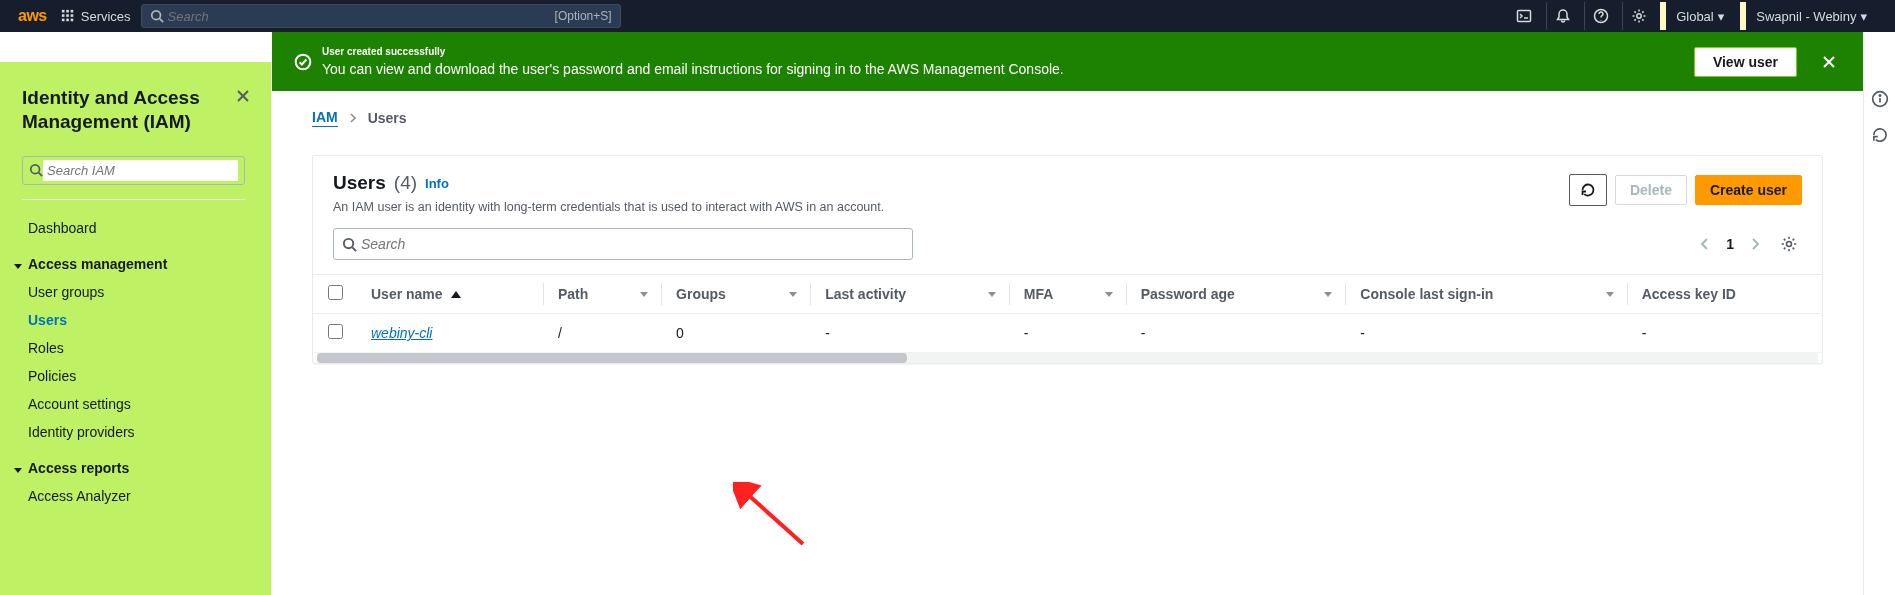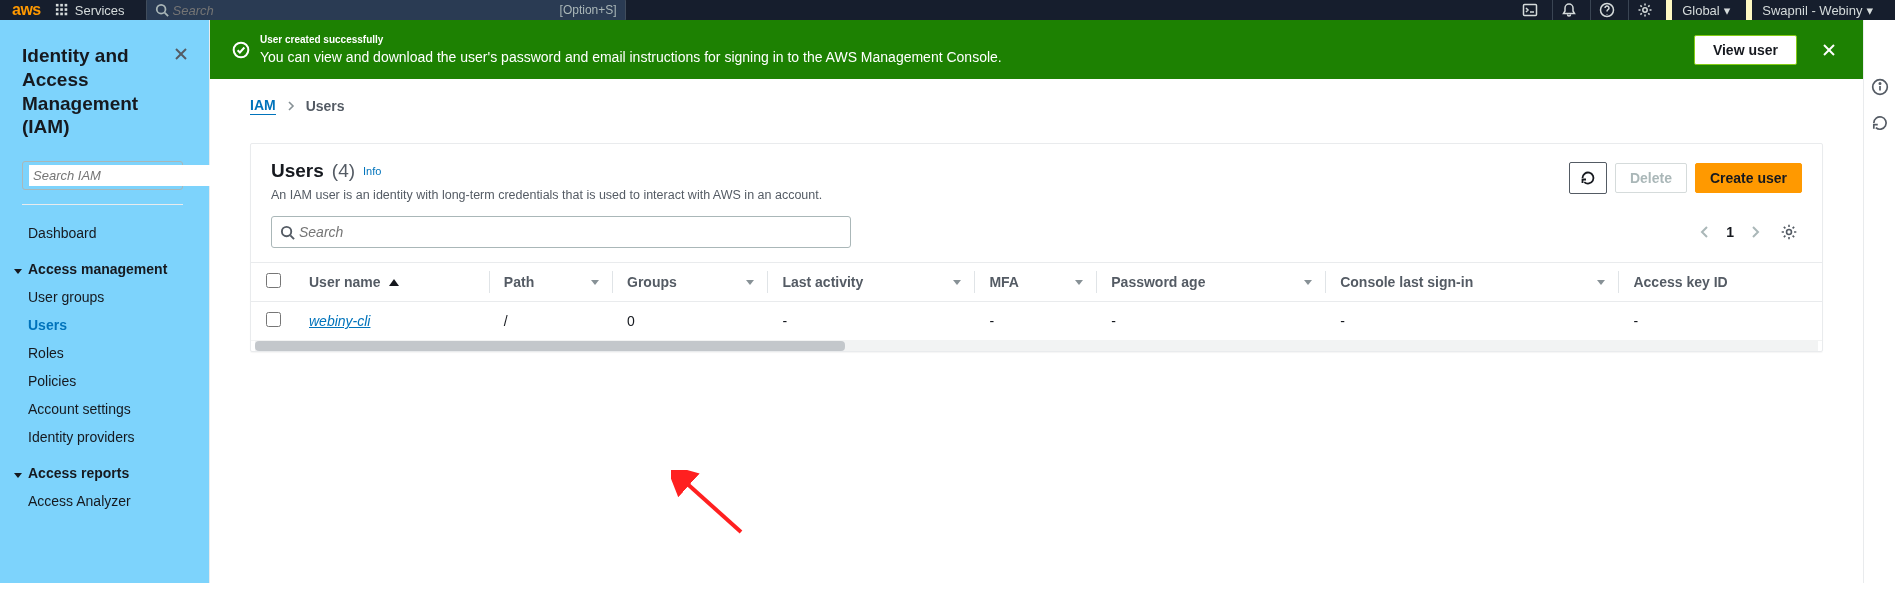--- a/index.html
+++ b/index.html
@@ -1,35 +1,35 @@
 <!DOCTYPE html>
 <html><head>
 <meta charset="utf-8">
 <style>
   * { box-sizing: border-box; margin: 0; padding: 0; }
   body { font-family: "Amazon Ember", "Helvetica Neue", Arial, sans-serif; font-size: 14px; color: #16191f; background: #fff; width: 1895px; }
 
   
-  .top-nav { height: 20px; background: #161e2d; color: #fff; display: flex; align-items: center; padding: 0 12px; }
+  .top-nav { height: 32px; background: #161e2d; color: #fff; display: flex; align-items: center; padding: 0 18px; }
   .top-nav .aws-logo { color: #ff9900; font-weight: bold; font-size: 16px; margin-right: 14px; letter-spacing: -0.5px; display: flex; align-items: center; }
-  .services { display: flex; align-items: center; color: #d5dbdb; font-size: 13px; margin-right: 21px; cursor: pointer; }
+  .services { display: flex; align-items: center; color: #d5dbdb; font-size: 13px; margin-right: 10px; cursor: pointer; }
   .services-icon { margin-right: 6px; }
   .top-search { display: flex; align-items: center; background: #2a3b53; border: 1px solid #414d5c; border-radius: 3px; padding: 2px 8px; width: 480px; height: 24px; color: #aab; }
   .top-search input { background: transparent; border: none; color: #d5dbdb; font-size: 13px; font-style: italic; outline: none; flex: 1; padding: 2px 4px; }
   .top-search .shortcut { color: #aab7b8; font-size: 12px; }
   .nav-right { margin-left: auto; display: flex; align-items: center; gap: 6px; }
   .nav-icon-btn { width: 32px; height: 28px; display: flex; align-items: center; justify-content: center; color: #d5dbdb; cursor: pointer; border-left: 1px solid #3a4553; }
   .nav-icon-btn:first-child { border-left: none; }
   .nav-text-btn { color: #d5dbdb; font-size: 13px; padding: 0 10px; cursor: pointer; display: flex; align-items: center; gap: 4px; border-left: 6px solid #fef9c3; height: 28px; }
 
   
   .layout { display: flex; height: 563px; }
 
   
-  .sidebar { width: 210px; border-right: 1px solid #e9ebed; padding: 20px 8px 20px 4px; position: relative; background: #7dd3fc; }
+  .sidebar { width: 272px; border-right: 1px solid #e9ebed; padding: 20px 8px 20px 4px; position: relative; background: #bef264; margin-top: 30px; }
   .sidebar-header { display: flex; align-items: flex-start; padding: 4px 12px 8px 18px; }
   .sidebar-title { font-size: 19px; font-weight: 700; line-height: 1.25; flex: 1; }
   .close-sidebar { cursor: pointer; color: #545b64; margin-top: 2px; }
   .sidebar-search { margin: 14px 18px 6px 18px; }
   .sidebar-search .input-wrap { display: flex; align-items: center; border: 1px solid #aab7b8; border-radius: 3px; padding: 3px 6px; }
   .sidebar-search input { border: none; outline: none; font-size: 13px; padding: 3px 4px; flex: 1; font-style: italic; }
   .sidebar-divider { border: none; border-top: 1px solid #e9ebed; margin: 14px 18px; }
   .nav-list { list-style: none; padding: 0 6px 0 6px; }
   .nav-list li { padding: 6px 0 6px 18px; font-size: 14px; cursor: pointer; }
   .nav-list li.section { font-weight: 700; padding-top: 14px; padding-left: 4px; display:flex; align-items:center; gap:6px;}
@@ -53,21 +53,21 @@
   .breadcrumb a { color: #0073bb; text-decoration: none; border-bottom: 1px solid #0073bb; padding-bottom: 1px; font-weight: 600;}
   .breadcrumb .sep { color: #879196; }
   .breadcrumb .current { color: #545b64; font-weight: 600;}
 
   
   .card { margin: 20px 40px 20px 40px; border: 1px solid #e9ebed; border-radius: 2px; box-shadow: 0 1px 1px rgba(0,0,0,0.04); position: relative; }
   .card-header { padding: 16px 20px 10px 20px; display: flex; align-items: flex-start; }
   .card-title-wrap { flex: 1; }
   .card-title { font-size: 19px; font-weight: 700; display:flex; align-items:center; gap:8px;}
   .card-title .count { color: #545b64; font-weight: 400; }
-  .card-title .info-link { color: #0073bb; font-size: 11px; font-weight: 400; cursor:pointer;}
+  .card-title .info-link { color: #0073bb; font-size: 13px; font-weight: 700; cursor:pointer;}
   .card-subtitle { font-size: 12.5px; color: #545b64; margin-top: 6px; }
   .card-actions { display: flex; align-items: center; gap: 8px; padding-top: 2px;}
   .btn { border: 1px solid #545b64; background: #fff; padding: 6px 14px; border-radius: 2px; font-weight: 700; font-size: 14px; cursor: pointer; display:inline-flex; align-items:center;}
   .btn-icon-only { width: 38px; height: 32px; justify-content:center; padding:0;}
   .btn-disabled { color: #aab7b8; border-color: #d5dbdb; cursor: default; }
   .btn-primary { background: #ff9900; border-color: #ff9900; color: #16191f; }
 
   
   .card-toolbar { display: flex; align-items: center; padding: 4px 20px 14px 20px; gap: 16px;}
   .table-search { border: 1px solid #aab7b8; border-radius: 3px; display: flex; align-items: center; padding: 5px 8px; width: 580px; }

